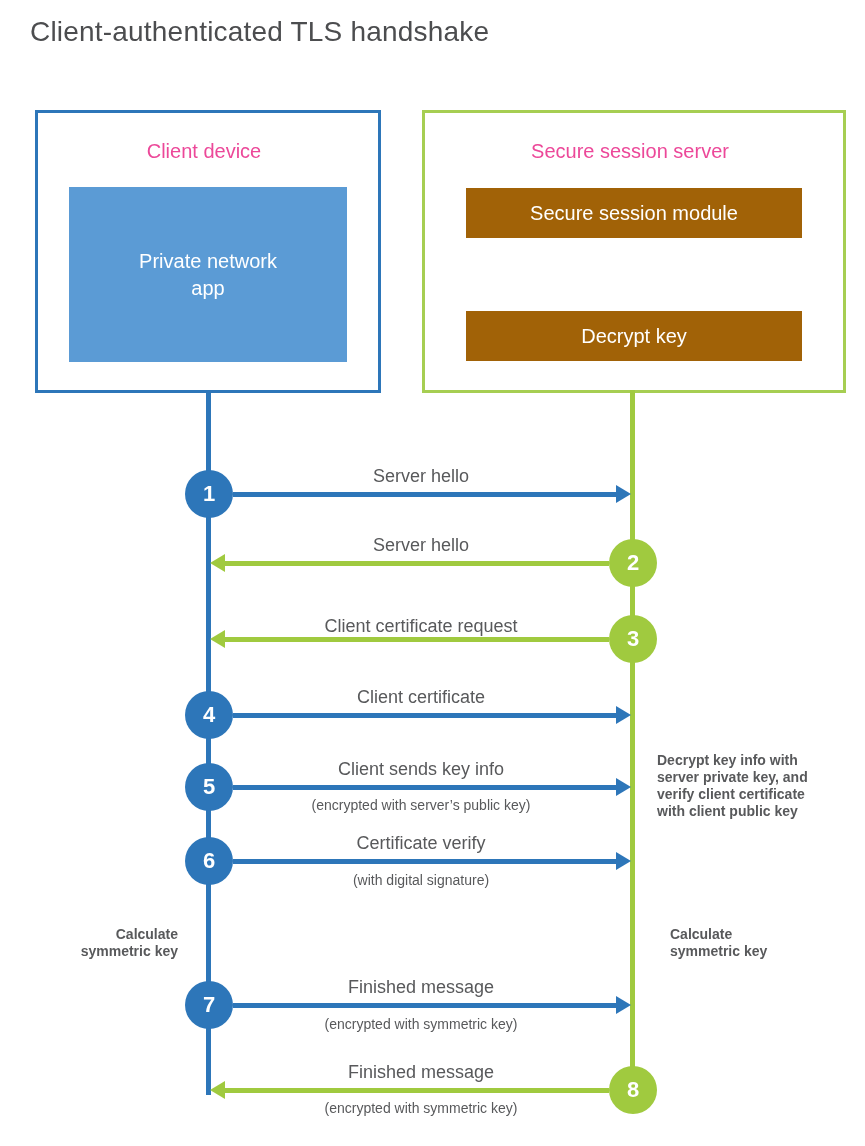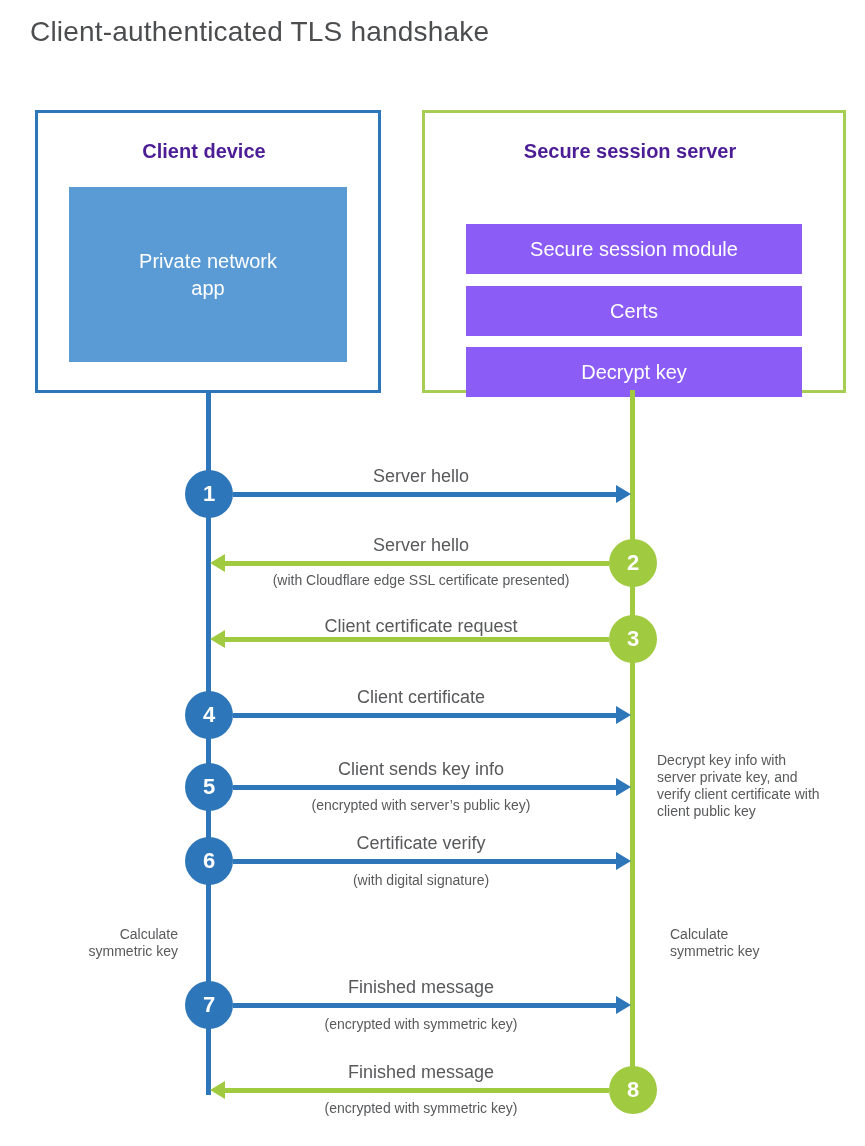--- a/index.html
+++ b/index.html
@@ -42,22 +42,22 @@
     width: 418px;
     border: 3px solid #a6ce52;
   }
   .actor-title {
     position: absolute;
     left: 0;
     right: 8px;
     top: 27px;
     text-align: center;
     font-size: 20px;
-    font-weight: bold;
-    color: #4c1d95;
+    font-weight: normal;
+    color: #ec4899;
   }
   .client-app {
     position: absolute;
     left: 69px;
     top: 187px;
     width: 278px;
     height: 175px;
     background: #5b9bd5;
     display: flex;
     align-items: center;
@@ -66,27 +66,26 @@
     color: #ffffff;
     font-size: 20px;
     line-height: 1.35;
   }
   .client-app .inner-text { width: 170px; }
   .server-bar {
     position: absolute;
     left: 466px;
     width: 336px;
     height: 50px;
-    background: #8b5cf6;
+    background: #a16207;
     display: flex;
     align-items: center;
     justify-content: center;
     color: #ffffff;
     font-size: 20px;
-    margin-top: 36px;
   }
   .bar-1 { top: 188px; }
   .bar-2 { top: 250px; }
   .bar-3 { top: 311px; }
   
   .vline {
     position: absolute;
     width: 5px;
   }
   .vline.blue  { left: 206px; top: 390px; height: 705px; background: #2d76b9; }
@@ -143,20 +142,21 @@
     font-size: 14px;
     color: #58595b;
     z-index: 2;
   }
   
   .side-note {
     position: absolute;
     font-size: 14px;
     color: #58595b;
     line-height: 1.22;
+    font-weight: bold;
   }
   .note-server-decrypt {
     left: 657px;
     top: 752px;
     width: 170px;
     text-align: left;
   }
   .note-calc-left {
     left: 64px;
     top: 926px;
@@ -181,35 +181,33 @@
     <div class="actor-title">Client device</div>
   </div>
   <div class="client-app">
     <div class="inner-text">Private network app</div>
   </div>
 
   <div class="actor-box server-box">
     <div class="actor-title">Secure session server</div>
   </div>
   <div class="server-bar bar-1">Secure session module</div>
-  <div class="server-bar bar-2">Certs</div>
   <div class="server-bar bar-3">Decrypt key</div>
 
   <div class="vline blue"></div>
   <div class="vline green"></div>
 
   <div class="msg-label" style="top:466px">Server hello</div>
   <div class="arrow-line blue" style="left:233px; top:492px; width:384px"></div>
   <div class="arrow-head right blue" style="left:616px; top:485px"></div>
   <div class="circle blue" style="left:185px; top:470px">1</div>
 
   <div class="msg-label" style="top:535px">Server hello</div>
   <div class="arrow-line green" style="left:225px; top:561px; width:384px"></div>
   <div class="arrow-head left green" style="left:210px; top:554px"></div>
-  <div class="msg-sublabel" style="top:572px">(with Cloudflare edge SSL certificate presented)</div>
   <div class="circle green" style="left:609px; top:539px">2</div>
 
   <div class="msg-label" style="top:616px">Client certificate request</div>
   <div class="arrow-line green" style="left:225px; top:637px; width:384px"></div>
   <div class="arrow-head left green" style="left:210px; top:630px"></div>
   <div class="circle green" style="left:609px; top:615px">3</div>
 
   <div class="msg-label" style="top:687px">Client certificate</div>
   <div class="arrow-line blue" style="left:233px; top:713px; width:384px"></div>
   <div class="arrow-head right blue" style="left:616px; top:706px"></div>

